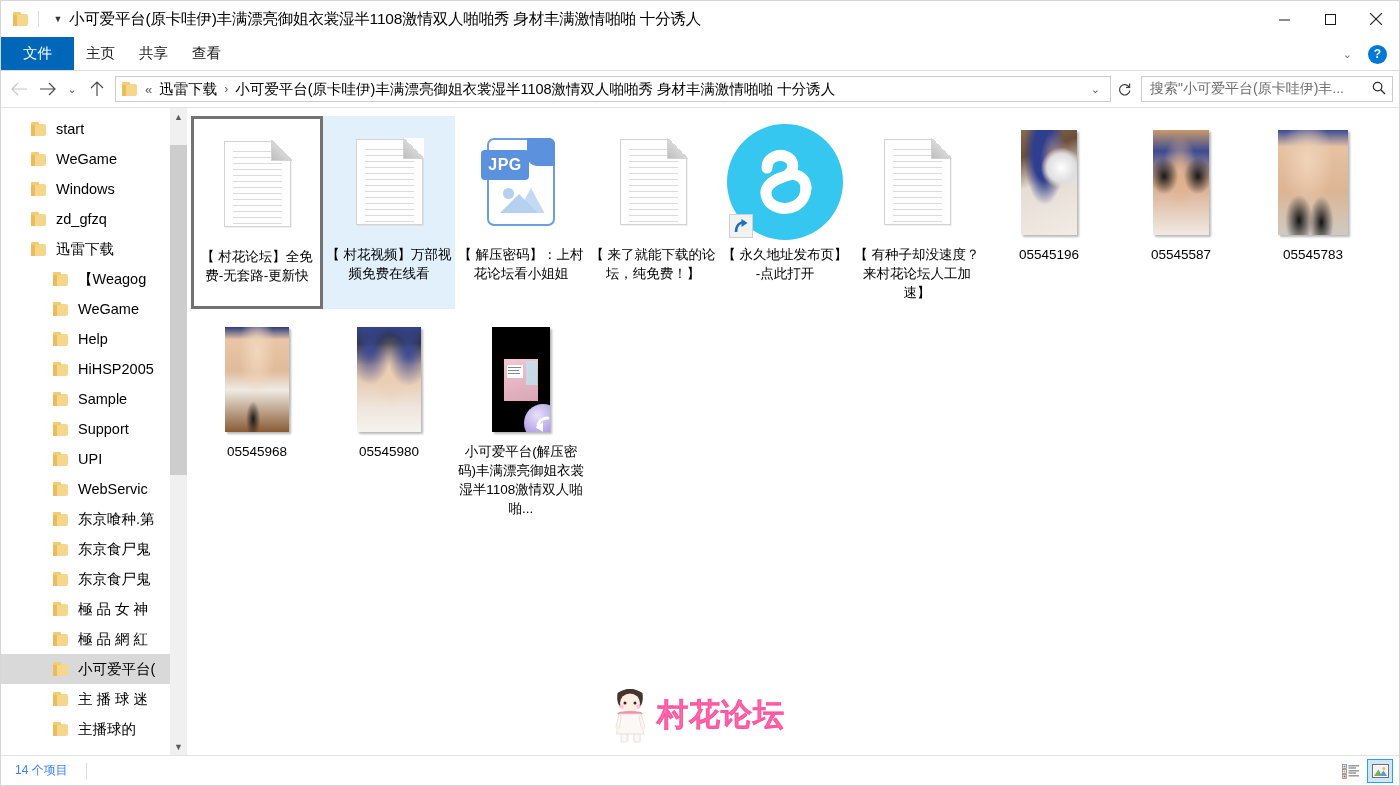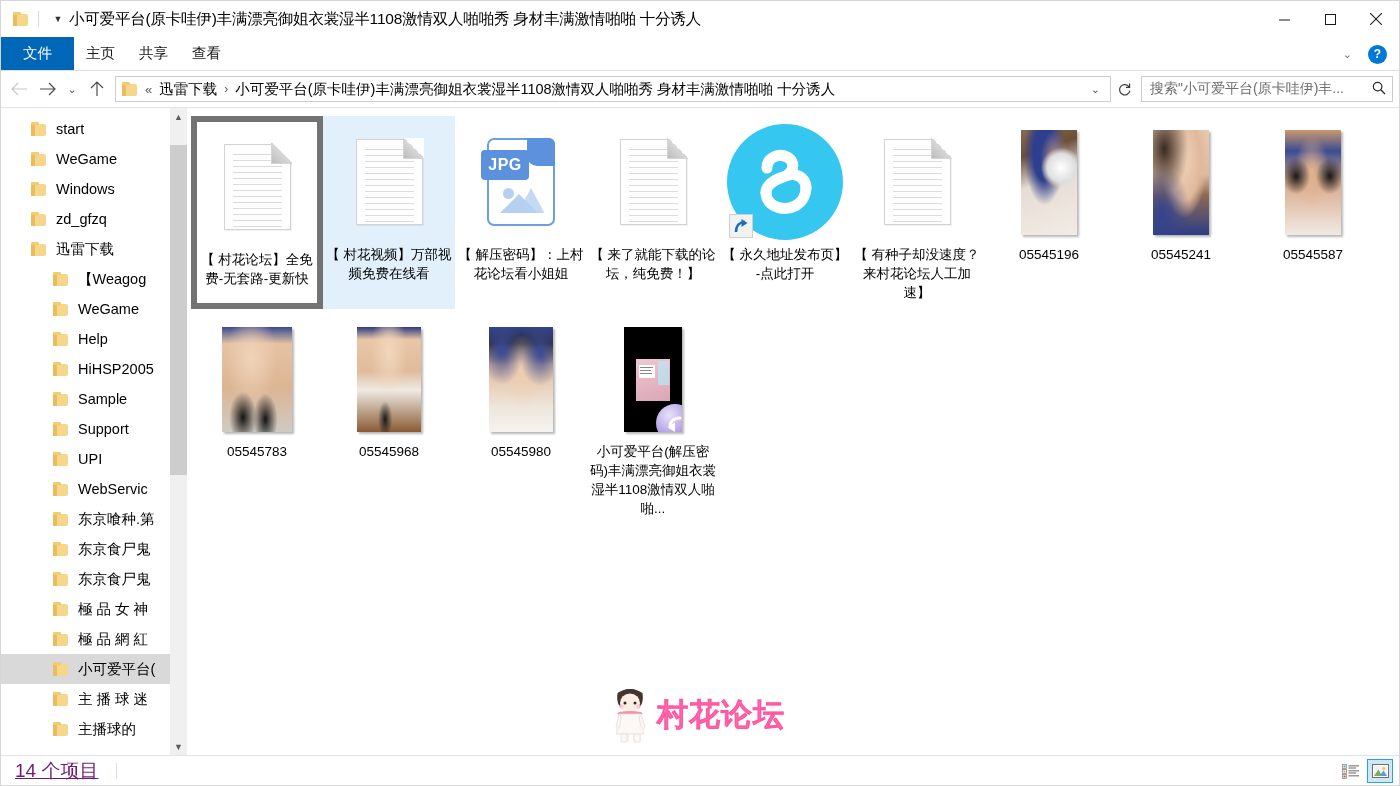--- a/index.html
+++ b/index.html
@@ -172,21 +172,21 @@
     gap: 0px;
   }
   .item {
     width: 132px; 
     padding: 4px 2px 6px 2px;
     margin: 0 0 4px 0;
     display: flex; flex-direction: column; align-items: center;
     border: 1px solid transparent;
     cursor: default;
   }
-  .item.focused { border: 6px solid #737373; background: #ffffff; }
+  .item.focused { border: 3px solid #737373; background: #ffffff; }
   .item.selected { background: #e2f0fb; border:1px solid transparent;}
   .thumb-wrap {
     height: 122px; width: 128px;
     display:flex; align-items:center; justify-content:center;
     position: relative;
     text-decoration: underline;
   }
   .label {
     font-size: 13.5px; color: #000; text-align: center;
     line-height: 19px; width: 126px;
@@ -281,21 +281,21 @@
   }
 
   
   .statusbar {
     height: 30px; flex: 0 0 30px;
     border-top: 1px solid #e3e3e3;
     display: flex; align-items: center;
     background: #ffffff; position: relative;
     padding-left: 14px;
   }
-  .status-text { font-size: 19px; color: #701a75; text-decoration: underline; }
+  .status-text { font-size: 12px; color: #3b82f6; }
   .status-sep { width:1px; height:16px; background:#dcdcdc; margin-left: 18px;}
   .viewbtns { position:absolute; right: 6px; top:0; height:30px; display:flex; align-items:center; gap:3px; }
   .vbtn {
     width: 26px; height: 24px; display:flex; align-items:center; justify-content:center;
     border: 1px solid transparent;
   }
   .vbtn.active { border: 1px solid #2b9fe8; background:#cfe8f8; }
 </style>
 </head>
 <body>
@@ -755,31 +755,20 @@
           <div class="item">
             <div class="thumb-wrap">
               <div class="photo" style="width:56px;height:105px;background:#cfc6bd;">
      <div class="ov" style="background:linear-gradient(160deg,#8a6a50 0%,#6b4f3a 22%,#e6ddd4 48%,#f2ece6 100%);"></div>
      <div class="ov" style="background:radial-gradient(ellipse at 42% 22%,#2f3f8f 0%,#2f3f8f 24%,transparent 45%);"></div>
      <div class="ov" style="background:radial-gradient(ellipse at 60% 30%,#c89a7c 0%,transparent 30%);"></div>
      <div class="ov" style="background:radial-gradient(circle at 72% 36%,#ffffff 0%,#dedede 18%,transparent 26%);"></div>
               </div>
             </div>
                     <div class="label">05545196</div>
-          </div>
-          <div class="item">
-            <div class="thumb-wrap">
-              <div class="photo" style="width:56px;height:105px;background:#ddc7b5;">
-     <div class="ov" style="background:linear-gradient(180deg,#e6c9ae 0%,#dfbb9e 42%,#8e6a52 62%,#2d3d86 100%);"></div>
-     <div class="ov" style="background:radial-gradient(ellipse at 55% 28%,#efd2b8 0%,#e0b99c 38%,transparent 55%);"></div>
-     <div class="ov" style="background:radial-gradient(ellipse at 20% 18%,#3a2a22 0%,transparent 38%);"></div>
-     <div class="ov" style="background:radial-gradient(ellipse at 16% 82%,#33438e 0%,transparent 42%);"></div>
-              </div>
-            </div>
-                    <div class="label">05545241</div>
           </div>
           <div class="item">
             <div class="thumb-wrap">
               <div class="photo" style="width:56px;height:105px;background:#efe9e2;">
      <div class="ov" style="background:linear-gradient(180deg,#c99a6c 0%,#3b4b93 20%,#d8a887 48%,#f0eae3 100%);"></div>
      <div class="ov" style="background:radial-gradient(ellipse at 48% 40%,#e2b48f 0%,transparent 42%);"></div>
      <div class="ov" style="background:radial-gradient(ellipse at 20% 44%,#181818 0%,transparent 22%),radial-gradient(ellipse at 80% 44%,#181818 0%,transparent 22%);"></div>
               </div>
             </div>
                     <div class="label">05545587</div>

